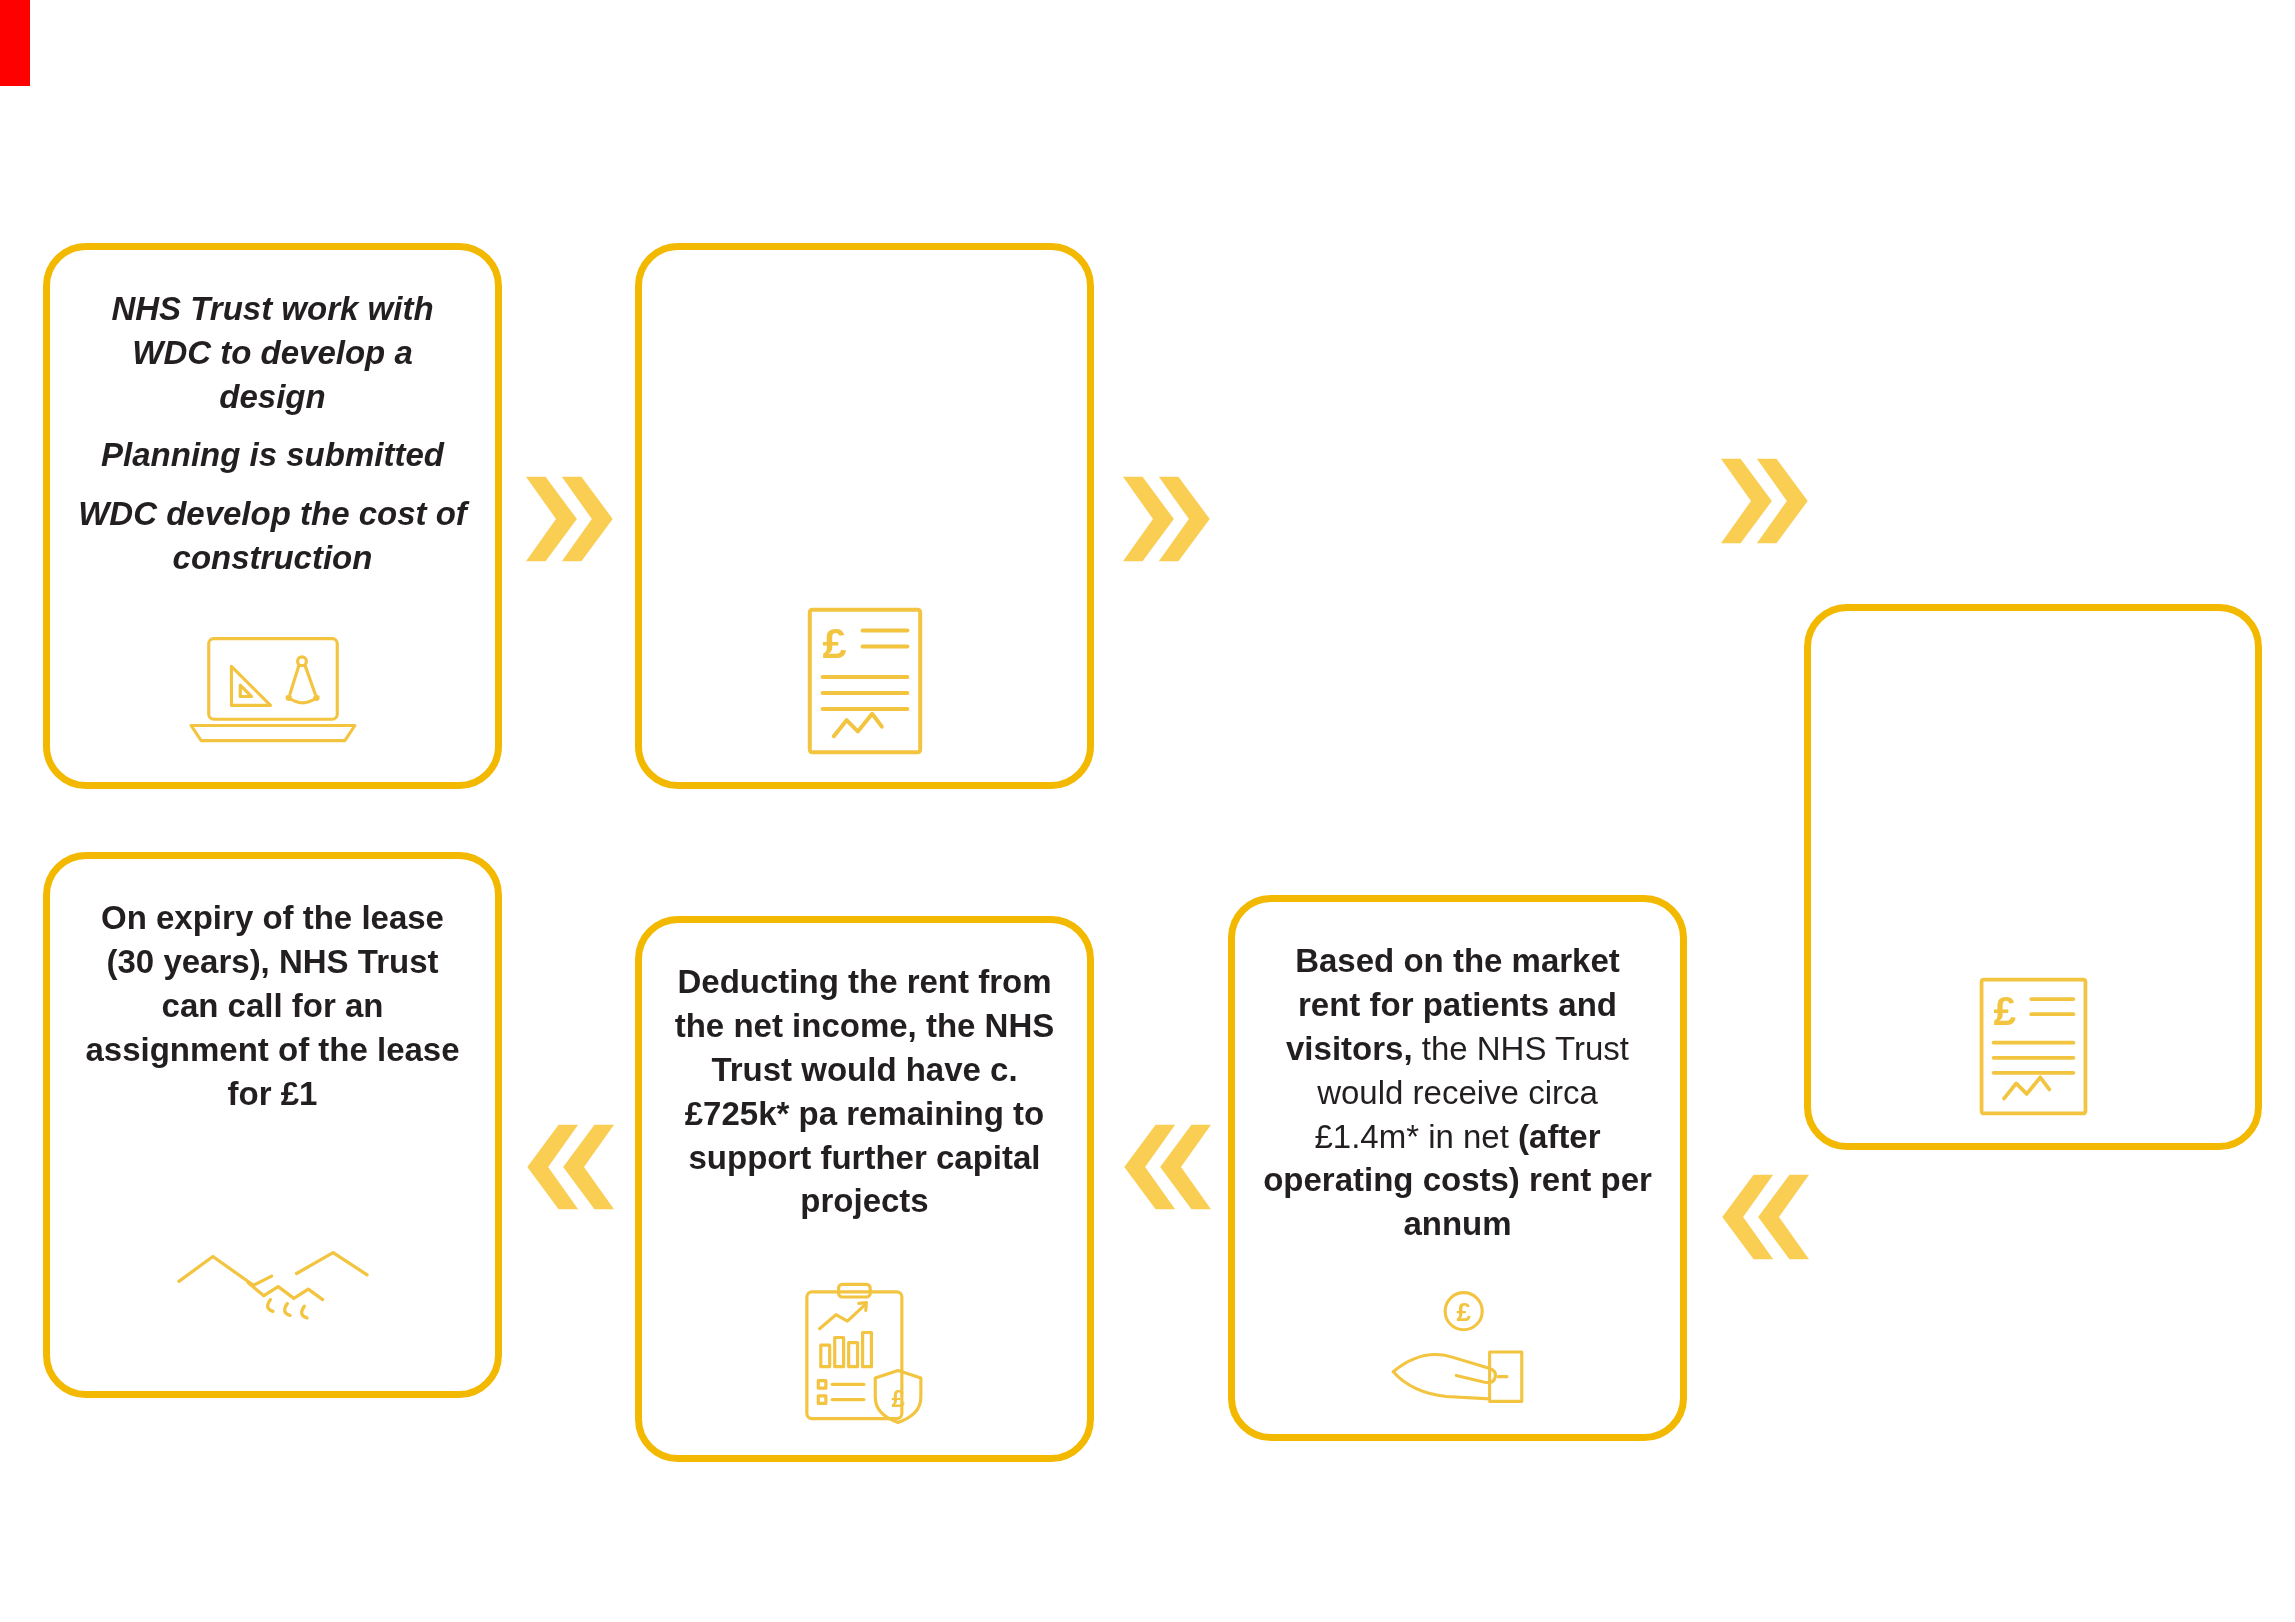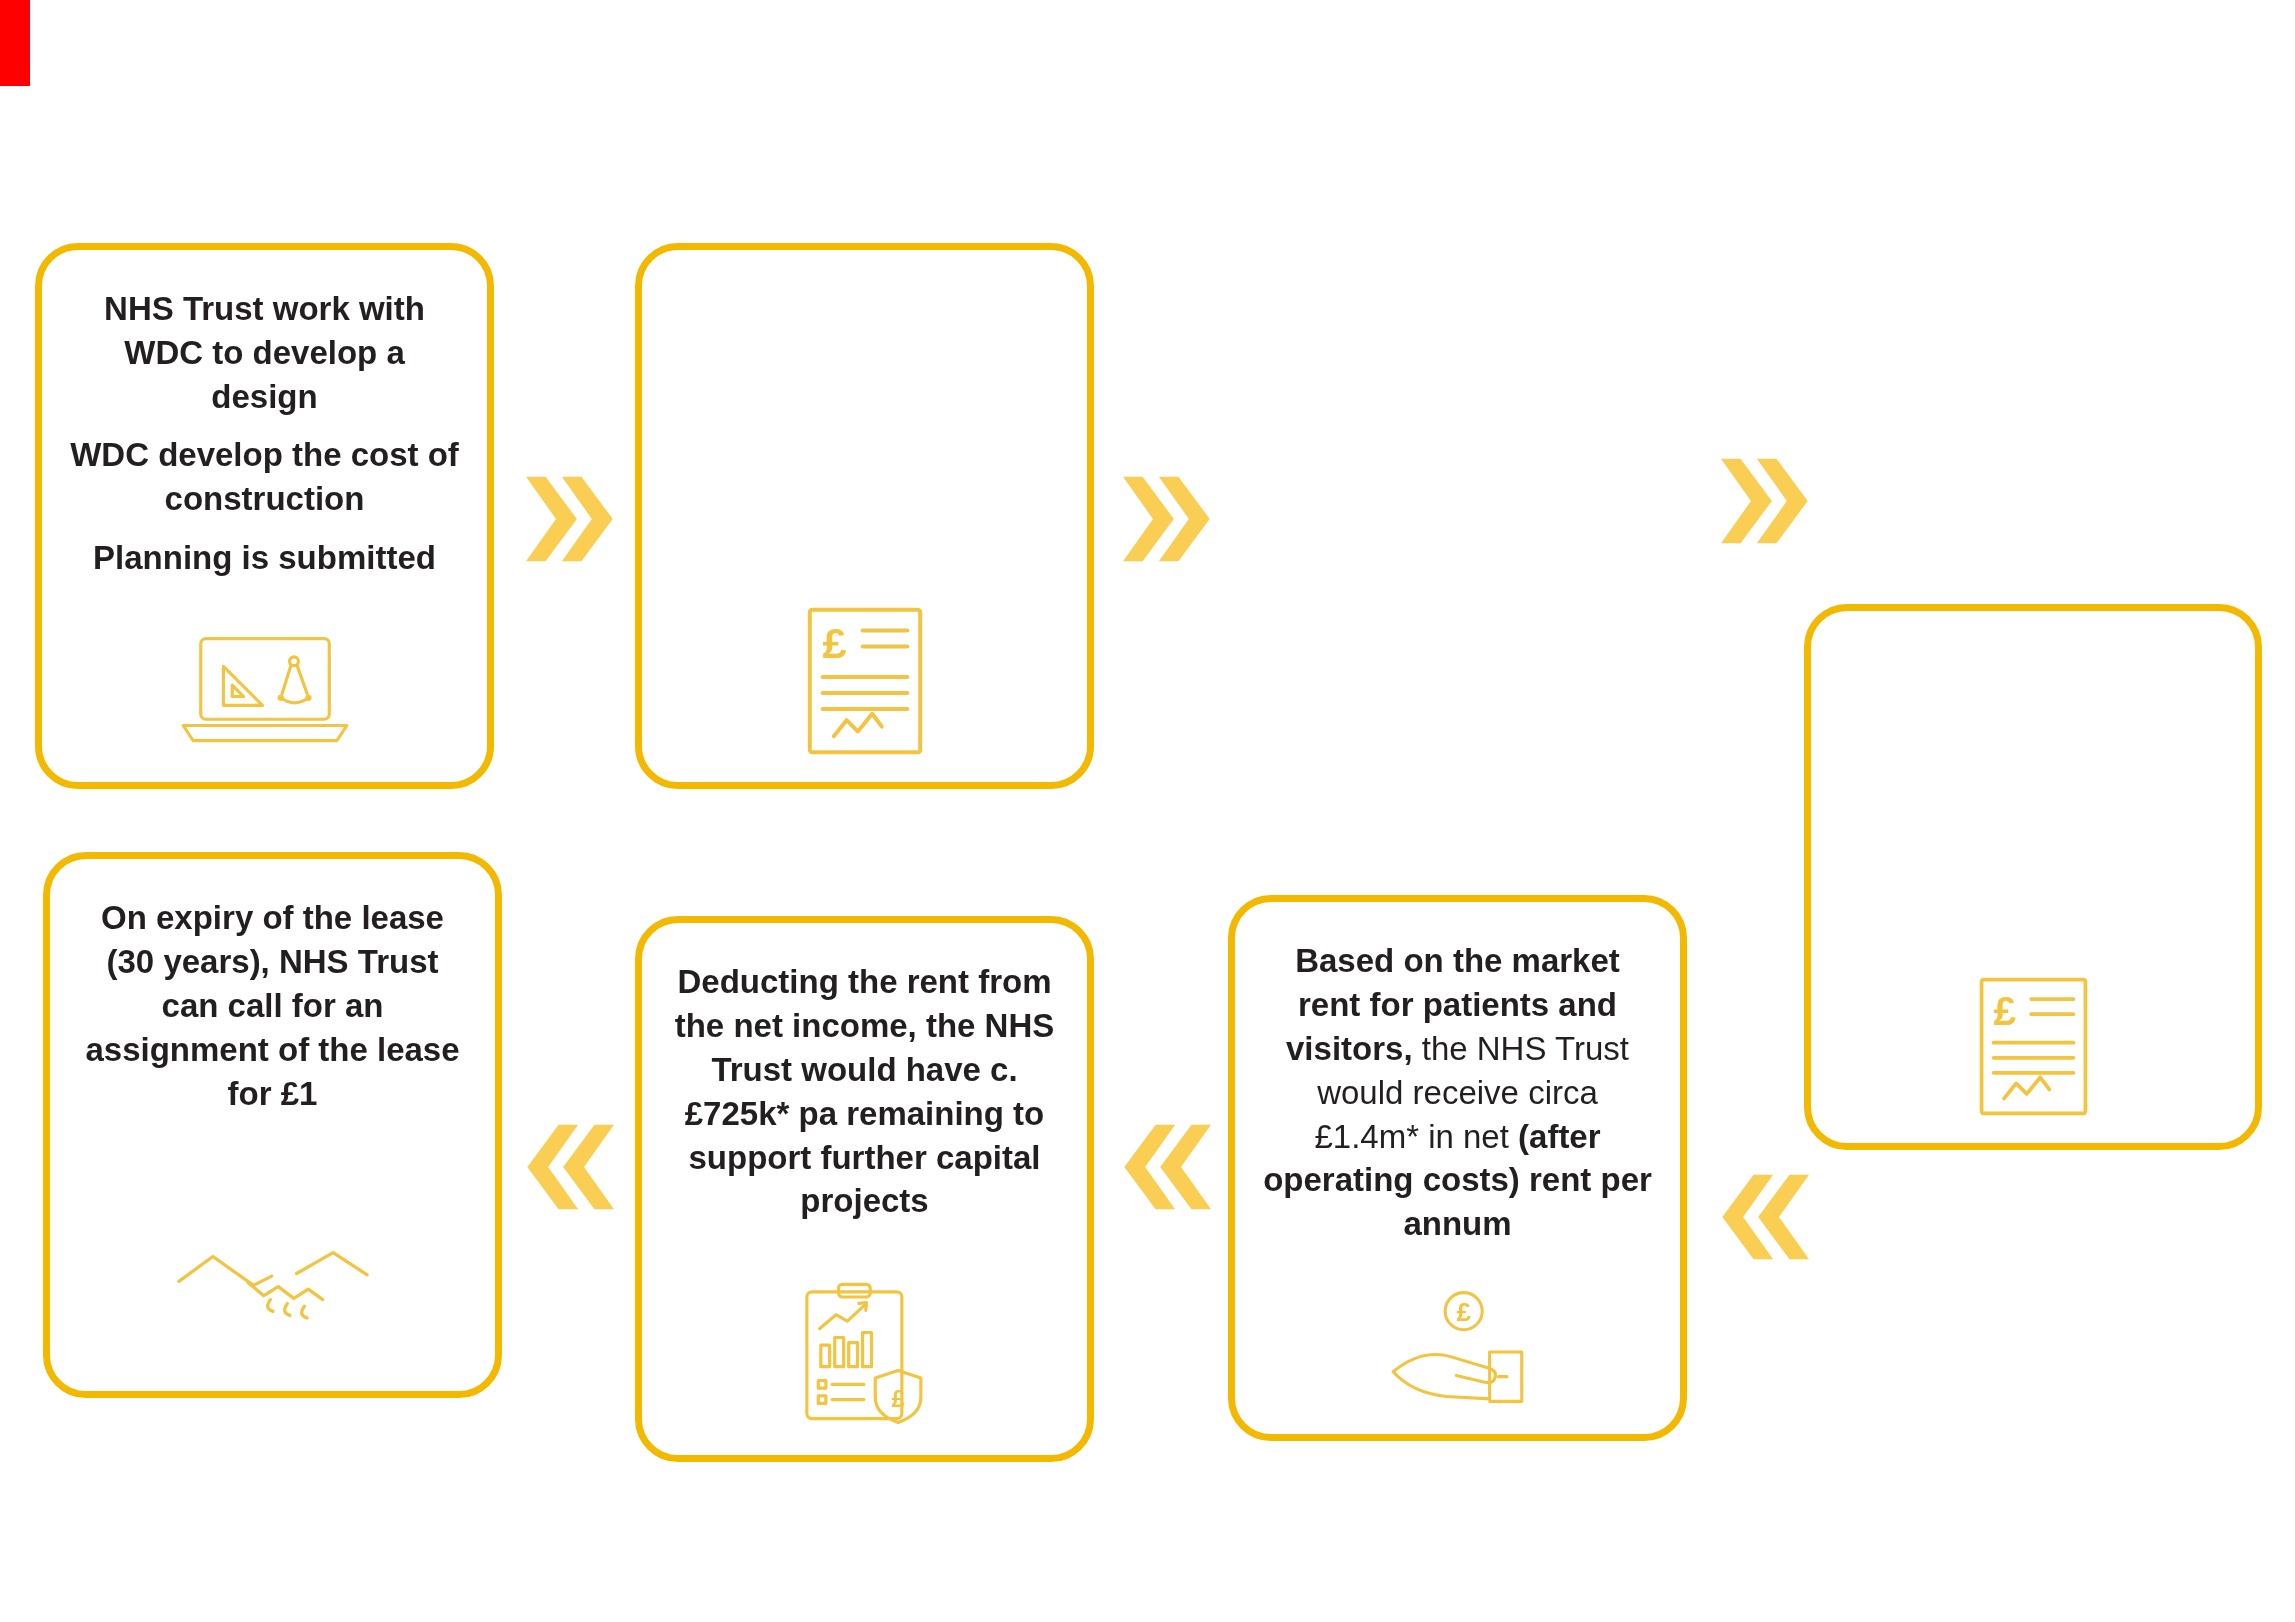--- a/index.html
+++ b/index.html
@@ -24,21 +24,21 @@
   .box .text p{margin:0 0 0.45em;}
   .box .text p:last-child{margin-bottom:0;}
   .seg-regular{font-weight:400;}
 
   .icon{margin-top:auto;display:flex;justify-content:center;align-items:flex-end;}
   .icon svg{display:block;}
   .stroke-thin{fill:none;stroke:var(--icon);stroke-width:5;stroke-linecap:round;stroke-linejoin:round;}
   .fillg{fill:var(--icon);stroke:none;}
   .icon text{font-family:"Liberation Sans",sans-serif;font-weight:700;}
 
-  .b1{left:35px;top:243px;}
+  .b1{left:43px;top:243px;font-style:italic;}
   .b2{left:635px;top:243px;}
   .b3{left:1228px;top:243px;}
   .b4{left:1804px;top:604px;width:458px;}
   .b5{left:1228px;top:895px;}
   .b6{left:635px;top:916px;}
   .b7{left:43px;top:852px;}
 
   .chev{position:absolute;width:88px;height:86px;}
   .chev svg{width:100%;height:100%;}
   .chev path{fill:var(--chevron);}
@@ -53,22 +53,22 @@
 </head>
 <body>
 
 <div class="canvas">
 
   <div class="red-bar"></div>
 
   <section class="box b1">
     <div class="text">
       <p>NHS Trust work with WDC to develop a design</p>
+      <p>Planning is submitted</p>
       <p>WDC develop the cost of construction</p>
-      <p>Planning is submitted</p>
     </div>
     <div class="icon">
       <svg width="190" height="126" viewBox="0 0 300 200">
         <rect class="stroke-thin" x="48" y="12" width="204" height="128" rx="8"></rect>
         <path class="stroke-thin" d="M20 150 h260 l-16 24 H36 Z"></path>
         <path class="stroke-thin" d="M84 118 V56 L146 118 Z"></path>
         <path class="stroke-thin" d="M98 104 V86 L116 104 Z"></path>
         <circle class="stroke-thin" cx="196" cy="48" r="7"></circle>
         <line class="stroke-thin" x1="191" y1="55" x2="177" y2="100"></line>
         <line class="stroke-thin" x1="201" y1="55" x2="217" y2="100"></line>

